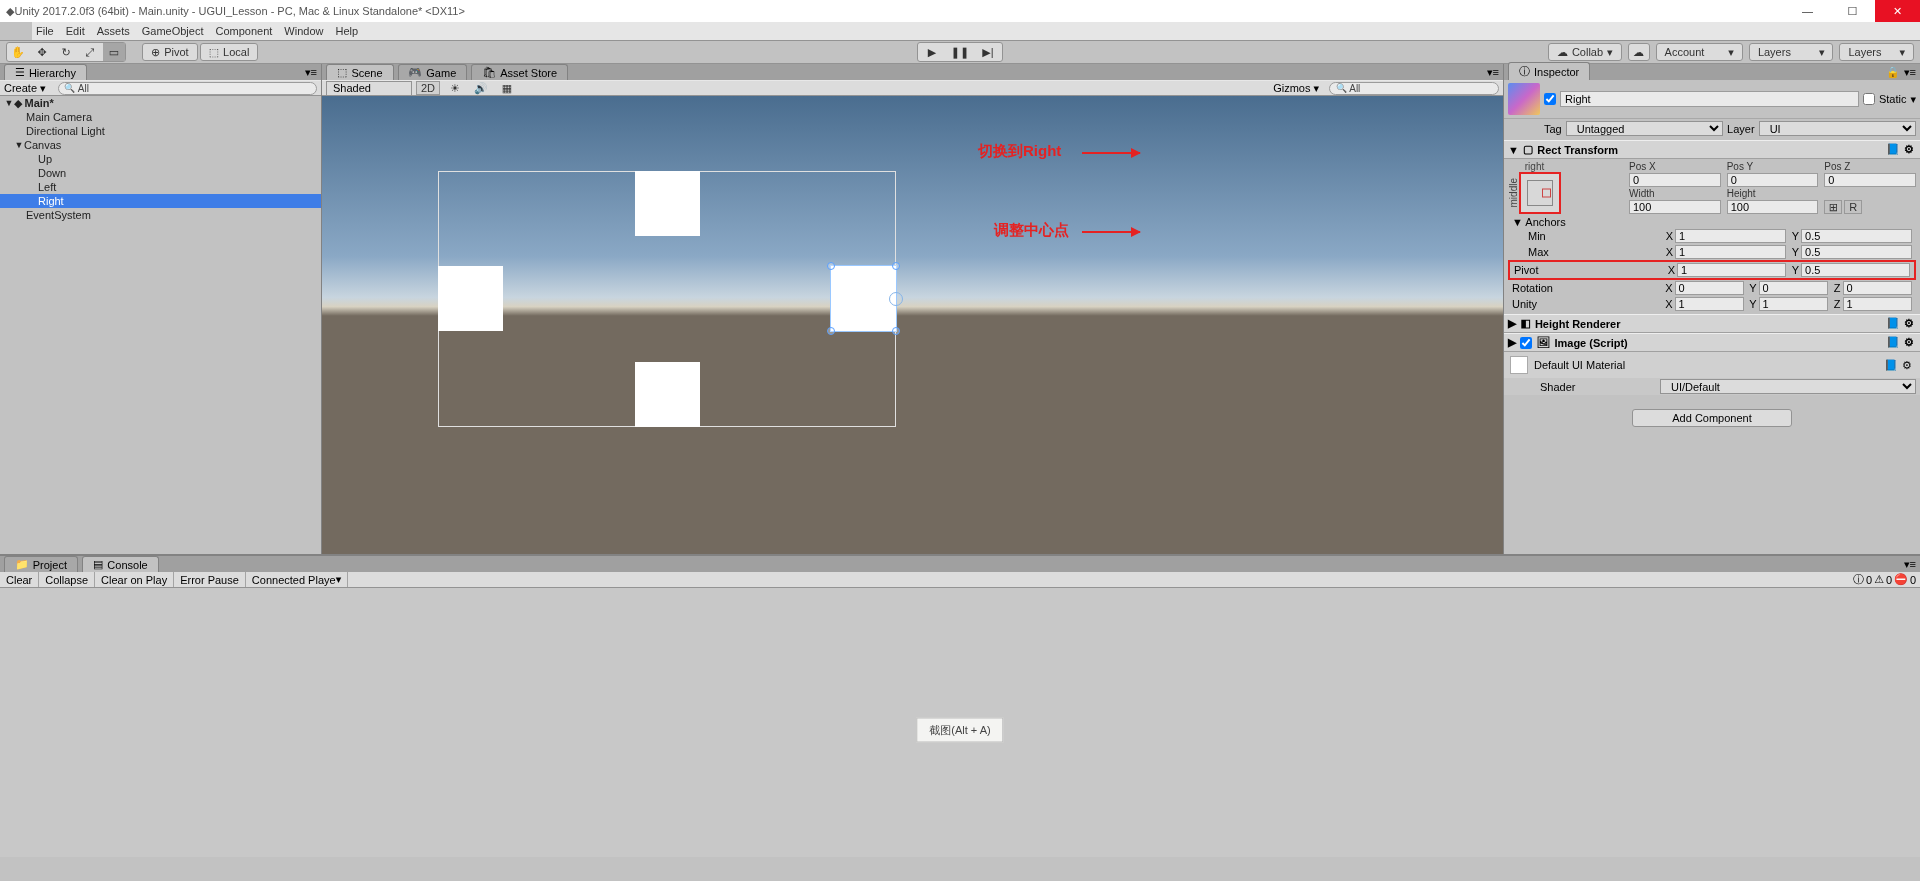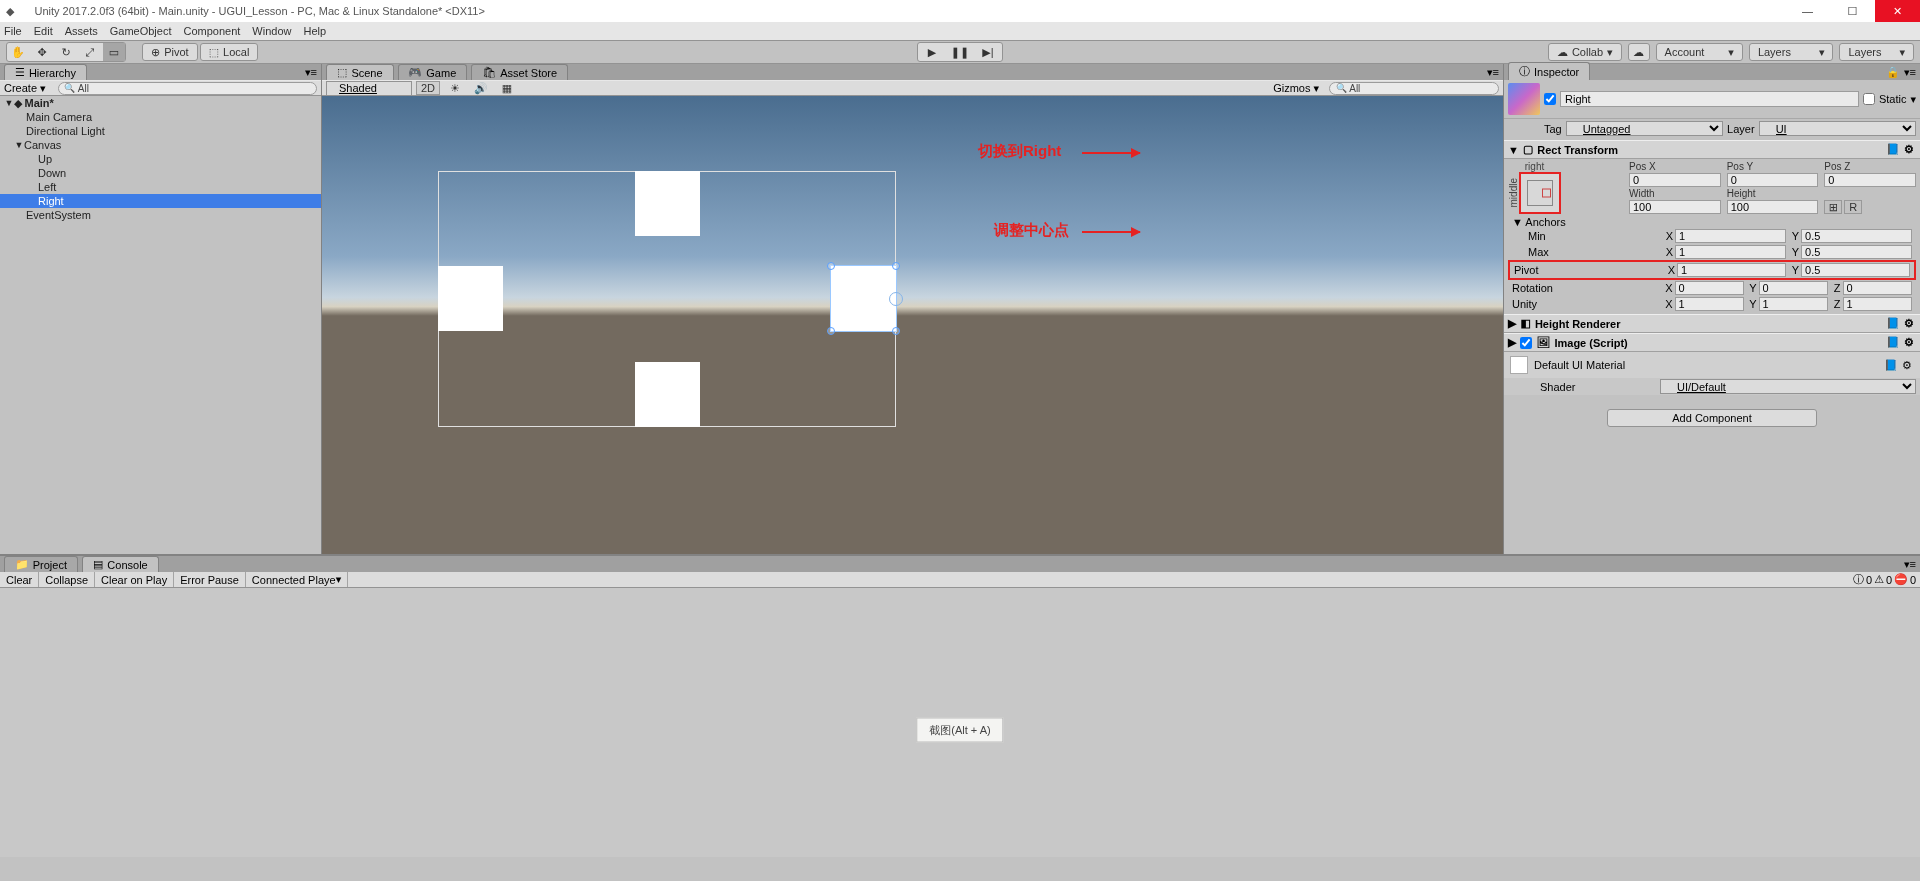--- a/index.html
+++ b/index.html
@@ -1,21 +1,21 @@
 <!DOCTYPE html>
 <html><head>
 <meta charset="utf-8">
 <style>
 * { margin:0; padding:0; box-sizing:border-box; font-family:"Segoe UI",Arial,sans-serif; font-size:11px; user-select:none; }
 body { background:#c2c2c2; width:1920px; height:881px; overflow:hidden; position:relative; }
 .titlebar { height:22px; background:#fff; display:flex; align-items:center; padding-left:6px; color:#555; }
 .titlebar .winbtns { margin-left:auto; display:flex; }
 .titlebar .winbtn { width:45px; height:22px; display:flex; align-items:center; justify-content:center; color:#333; }
 .titlebar .winbtn.close { background:#e81123; color:#fff; }
-.menubar { height:18px; background:#e6e6e6; display:flex; align-items:center; padding-left:4px; gap:12px; color:#333; }
+.menubar { height:18px; background:#e6e6e6; display:flex; align-items:center; padding-left:4px; gap:12px; color:#333;margin-left:32px; }
 .toolbar { height:24px; background:#c2c2c2; border-top:1px solid #939393; border-bottom:1px solid #939393; display:flex; align-items:center; padding:0 6px; }
 .tool-group { display:flex; gap:2px; border:1px solid #939393; border-radius:3px; background:#dcdcdc; }
 .tool-btn { width:22px; height:18px; display:flex; align-items:center; justify-content:center; color:#333; }
 .tool-btn.active { background:#a6a6a6; }
 .pbtn { height:18px; padding:0 8px; border:1px solid #939393; border-radius:3px; background:#dcdcdc; display:flex; align-items:center; gap:4px; color:#333; }
 .playbar { position:absolute; left:50%; transform:translateX(-50%); display:flex; gap:0; border:1px solid #939393; border-radius:3px; background:#dcdcdc; }
 .playbar .tool-btn { width:28px; }
 .right-buttons { margin-left:auto; display:flex; gap:6px; }
 .main-split { display:flex; height:490px; }
 .hierarchy-panel { width:322px; background:#c2c2c2; display:flex; flex-direction:column; border-right:1px solid #828282; }
@@ -35,56 +35,56 @@
 .canvas-rect { position:absolute; border:1px solid #e0e0e0; }
 .white-box { position:absolute; background:#fff; }
 .sel-handle { position:absolute; width:8px; height:8px; border:1px solid #5aa0ff; border-radius:50%; background:rgba(255,255,255,0.3); transform:translate(-50%,-50%); }
 .inspector-panel { width:416px; background:#c2c2c2; display:flex; flex-direction:column; }
 .insp-body { flex:1; overflow:auto; padding:0; }
 .insp-header { padding:3px 4px; display:flex; align-items:center; gap:4px; border-bottom:1px solid #a8a8a8; }
 .cube-icon { width:32px; height:32px; background:linear-gradient(135deg,#5b8def,#c968c9,#efc75b); border-radius:2px; }
 .insp-check { width:12px; height:12px; }
 .insp-name-field { flex:1; background:#eaeaea; border:1px solid #9c9c9c; padding:1px 4px; }
 .tag-layer-row { display:flex; align-items:center; gap:4px; padding:2px 4px 4px 40px; }
-.tag-layer-row select, .drop { flex:1; background:#dcdcdc; border:1px solid #939393; padding:0 12px; height:15px; font-size:11px;text-decoration:underline; }
+.tag-layer-row select, .drop { flex:1; background:#dcdcdc; border:1px solid #939393; padding:0 6px; height:15px; font-size:11px; }
 .comp-header { background:#d4d4d4; border-top:1px solid #eee; border-bottom:1px solid #a0a0a0; padding:2px 4px; display:flex; align-items:center; gap:4px; font-weight:bold; }
 .comp-body { padding:2px 4px; }
 .anchor-preset { width:42px; height:42px; border:2px solid #e52222; background:#d8d8d8; position:relative; display:flex; align-items:center; justify-content:center; }
 .anchor-inner { width:26px; height:26px; border:1px solid #888; position:relative; }
 .anchor-inner::after { content:""; position:absolute; right:1px; top:50%; width:7px; height:7px; border:1px solid #c44; transform:translate(0,-50%); }
 .rt-grid { display:grid; grid-template-columns:50px 1fr 1fr 1fr; gap:1px 6px; align-items:center; margin-left:4px; }
 .rt-label { color:#333; font-size:10px; }
 .num-field { background:#eaeaea; border:1px solid #9c9c9c; padding:0 3px; height:14px; width:100%; font-size:11px; }
 .field-pair { display:flex; align-items:center; gap:2px; }
 .field-pair .ax { width:10px; text-align:right; }
 .xyz-row { display:flex; align-items:center; gap:4px; padding:1px 4px; }
 .xyz-row .lbl { width:148px; }
 .xyz-row .field-pair { flex:1; }
 .pivot-row { border:2px solid #e52222; }
-.add-comp-btn { display:block; margin:14px auto; width:210px; height:18px; background:#dcdcdc; border:1px solid #939393; border-radius:3px; }
+.add-comp-btn { display:block; margin:14px auto; width:160px; height:18px; background:#dcdcdc; border:1px solid #939393; border-radius:3px; }
 .bottom-panel { height:303px; background:#c2c2c2; border-top:2px solid #828282; display:flex; flex-direction:column; }
 .console-toolbar { height:16px; background:#dcdcdc; border-bottom:1px solid #939393; display:flex; align-items:flex-end; }
 .console-toolbar .cb { padding:0 6px; border-right:1px solid #a4a4a4; height:100%; display:flex; align-items:center; }
 .console-status { margin-left:auto; display:flex; align-items:center; padding-right:4px; gap:2px; }
 .console-body { flex:1; background:#c8c8c8; position:relative; }
 .float-hint { position:absolute; left:50%; top:50%; transform:translate(-50%,-50%); background:#f4f4f2; border:1px solid #bbb; padding:4px 12px; color:#444;margin-top:7px; }
 .annot { position:absolute; color:#e52222; font-size:15px; font-weight:bold; z-index:10; }
 .annot-arrow { position:absolute; height:2px; background:#e52222; z-index:10; }
 .annot-arrow::after { content:""; position:absolute; right:-1px; top:-4px; border-left:10px solid #e52222; border-top:5px solid transparent; border-bottom:5px solid transparent; }
 .search-box { background:#eaeaea; border:1px solid #9c9c9c; border-radius:8px; padding:0 6px; height:13px; display:flex; align-items:center; }
 .gear-ic { width:12px; height:12px; }
 .small-lbl { font-size:10px; color:#444; }
 .right-ic-group { margin-left:auto; display:flex; gap:4px; }
 </style>
 </head>
 <body>
 
 <div class="titlebar">
   <span>◆</span>
-  <span style="margin-left:20px">Unity 2017.2.0f3 (64bit) - Main.unity - UGUI_Lesson - PC, Mac &amp; Linux Standalone* &lt;DX11&gt;</span>
+  <span style="margin-left:0">Unity 2017.2.0f3 (64bit) - Main.unity - UGUI_Lesson - PC, Mac &amp; Linux Standalone* &lt;DX11&gt;</span>
   <div class="winbtns">
     <div class="winbtn">—</div>
     <div class="winbtn">☐</div>
     <div class="winbtn close">✕</div>
   </div>
 </div>
 
 <div class="menubar">
   <span>File</span>
   <span>Edit</span>

